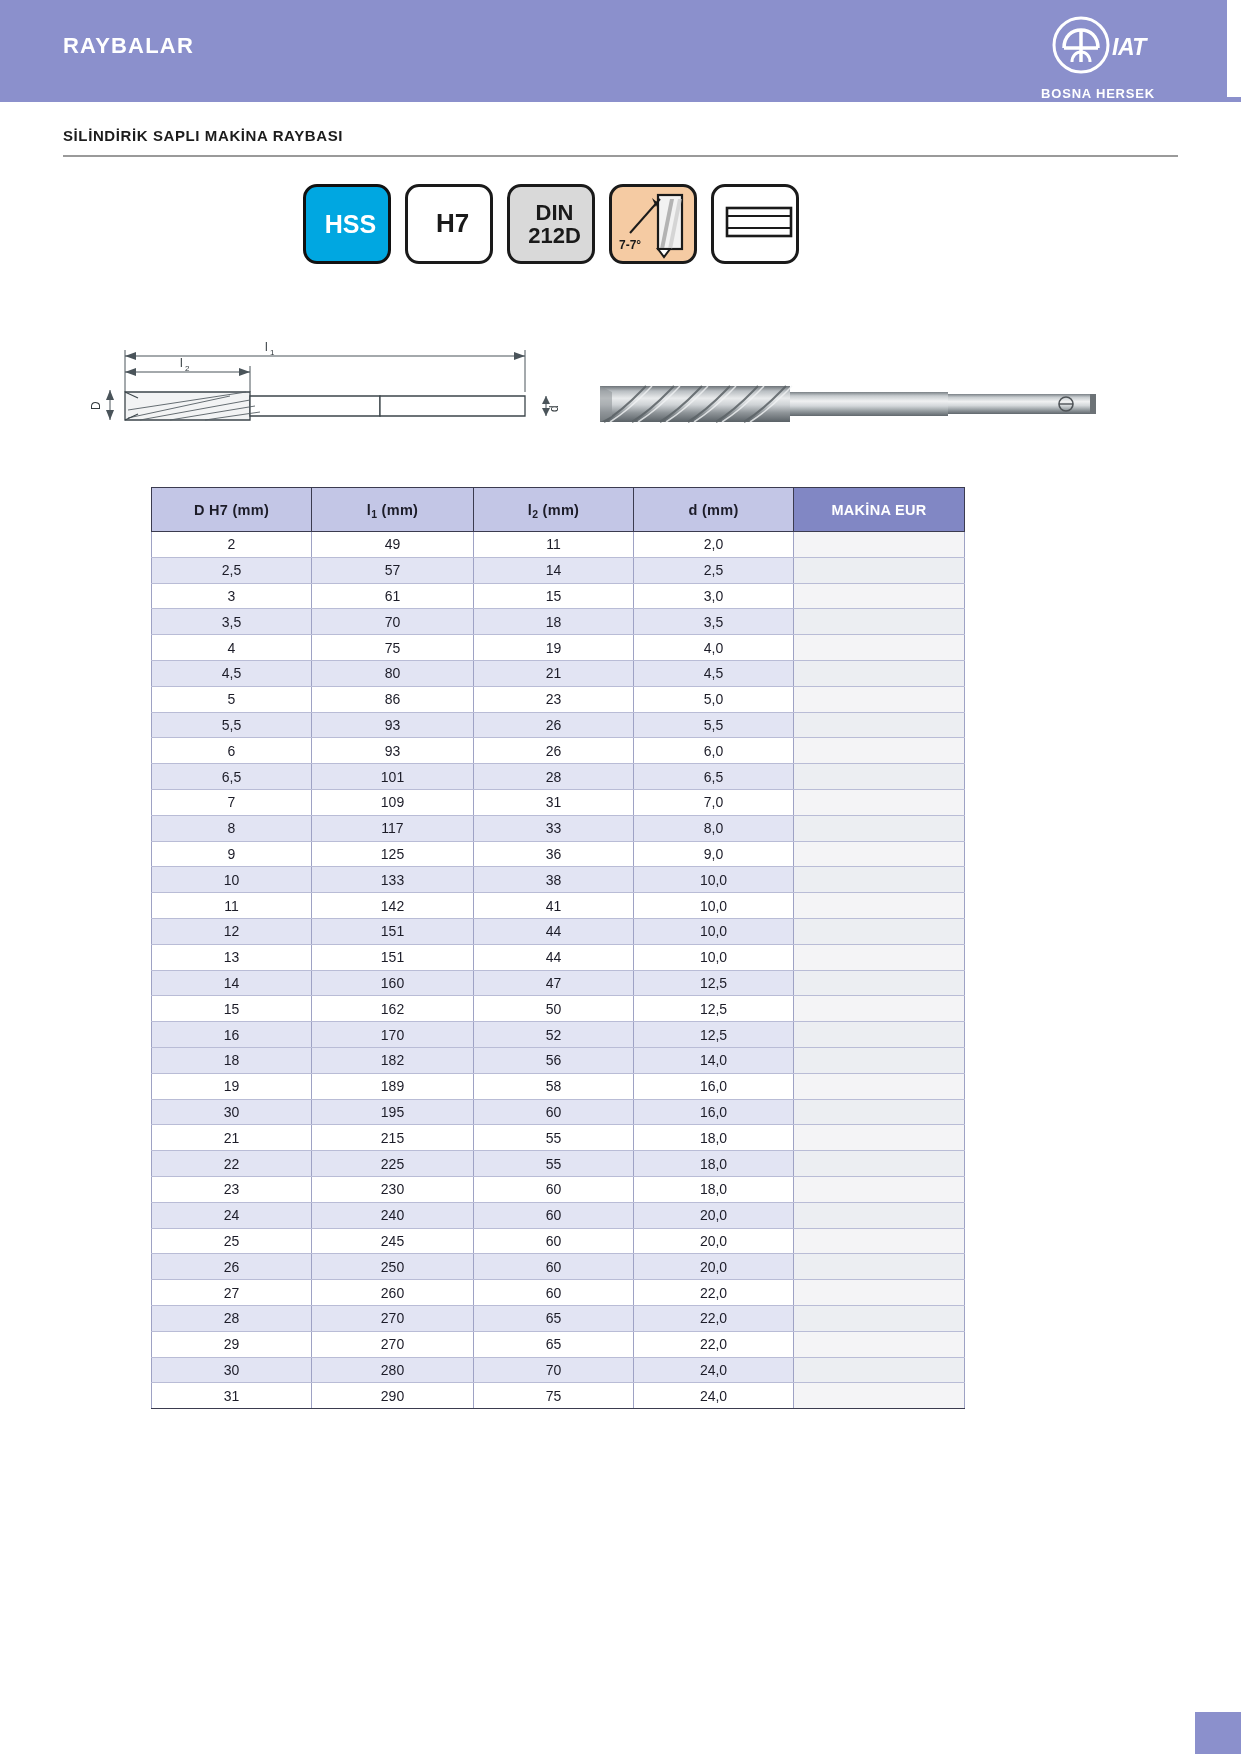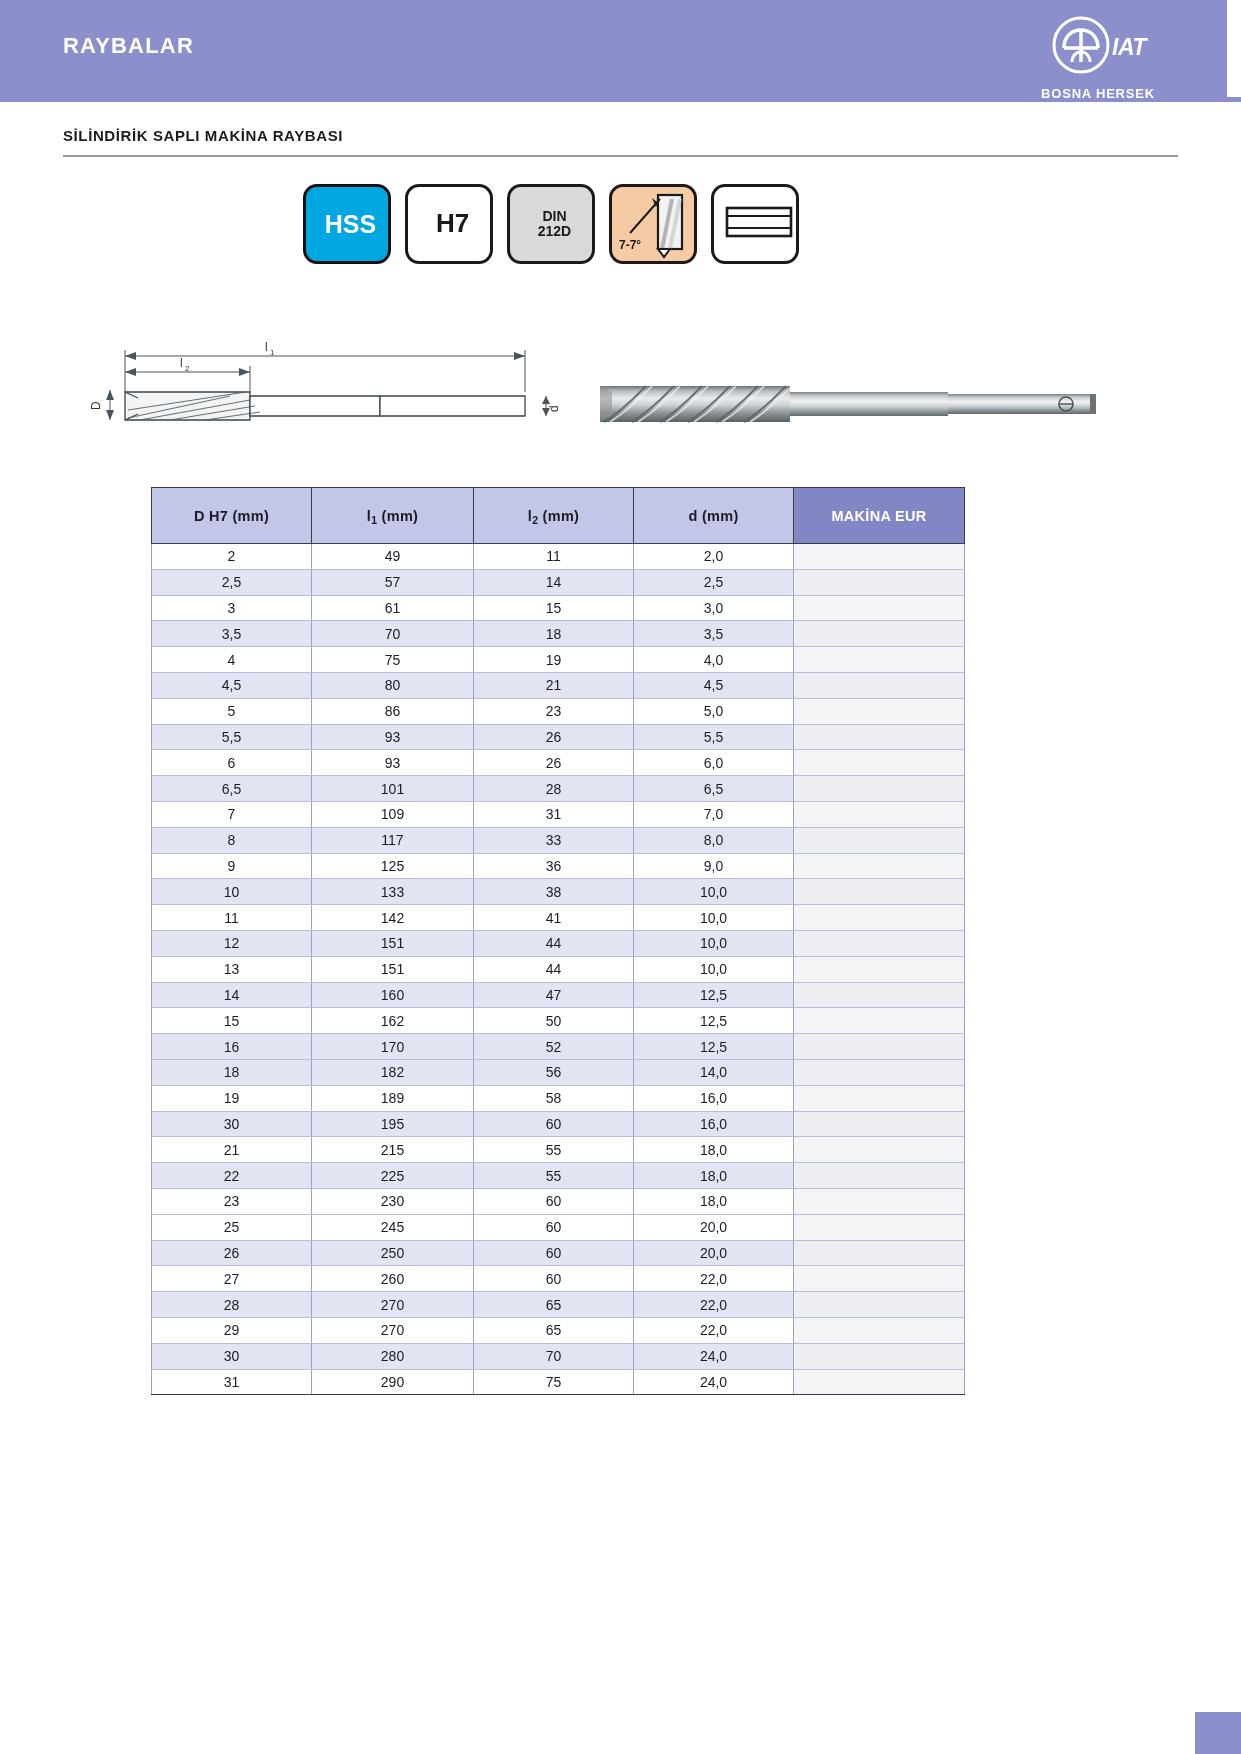--- a/index.html
+++ b/index.html
@@ -97,21 +97,21 @@
     padding-left: 7px;
   }
   .badge-hss { background: #00a7e1; border-color: #111; }
   .badge-hss .badge-text { color: #ffffff; font-size: 25px; }
   .badge-text {
     font-size: 26px;
     font-weight: bold;
     color: #1a1a1a;
     line-height: 1.05;
   }
-  .badge-din .badge-text { font-size: 14px; }
+  .badge-din .badge-text { font-size: 22px; }
   .badge-din { background: #d9d9d9; }
   .badge-angle { background: #f5cba3; }
   .badge-angle-label {
     position: absolute;
     left: 7px; bottom: 9px;
     font-size: 12px;
     font-weight: bold;
     color: #1a1a1a;
   }
 
@@ -126,21 +126,21 @@
   .spec-table {
     position: absolute;
     left: 151px; top: 487px;
     width: 813px;
     border-collapse: collapse;
     table-layout: fixed;
   }
   .spec-table th {
     background: #c3c6e6;
     border: 1px solid #3b3b4f;
-    height: 56px;
+    height: 44px;
     font-size: 14.5px;
     font-weight: bold;
     color: #1c1c28;
     letter-spacing: 0.3px;
   }
   .spec-table th.price-head {
     background: #8187c4;
     color: #ffffff;
   }
   .spec-table td {
@@ -527,20 +527,27 @@
         <td>18,0</td>
         <td class="price-cell"></td>
       </tr>
       <tr class="odd">
         <td>23</td>
         <td>230</td>
         <td>60</td>
         <td>18,0</td>
         <td class="price-cell"></td>
       </tr>
+      <tr class="even">
+        <td>24</td>
+        <td>240</td>
+        <td>60</td>
+        <td>20,0</td>
+        <td class="price-cell"></td>
+      </tr>
       <tr class="odd">
         <td>25</td>
         <td>245</td>
         <td>60</td>
         <td>20,0</td>
         <td class="price-cell"></td>
       </tr>
       <tr class="even">
         <td>26</td>
         <td>250</td>

